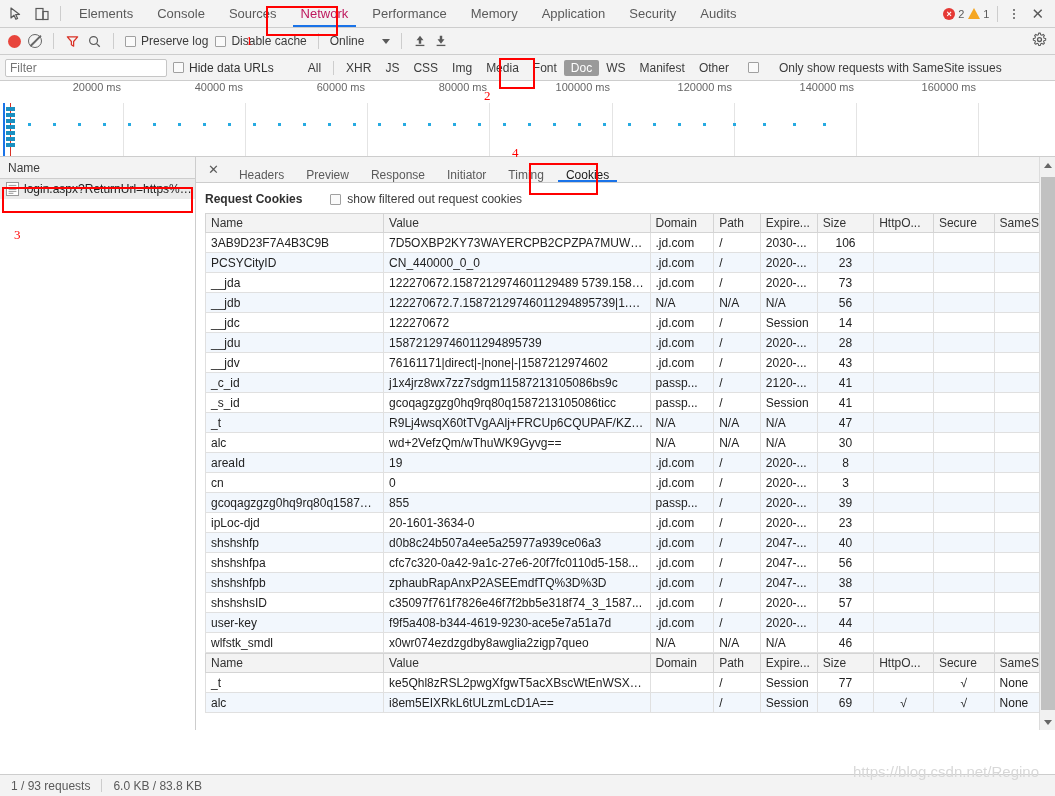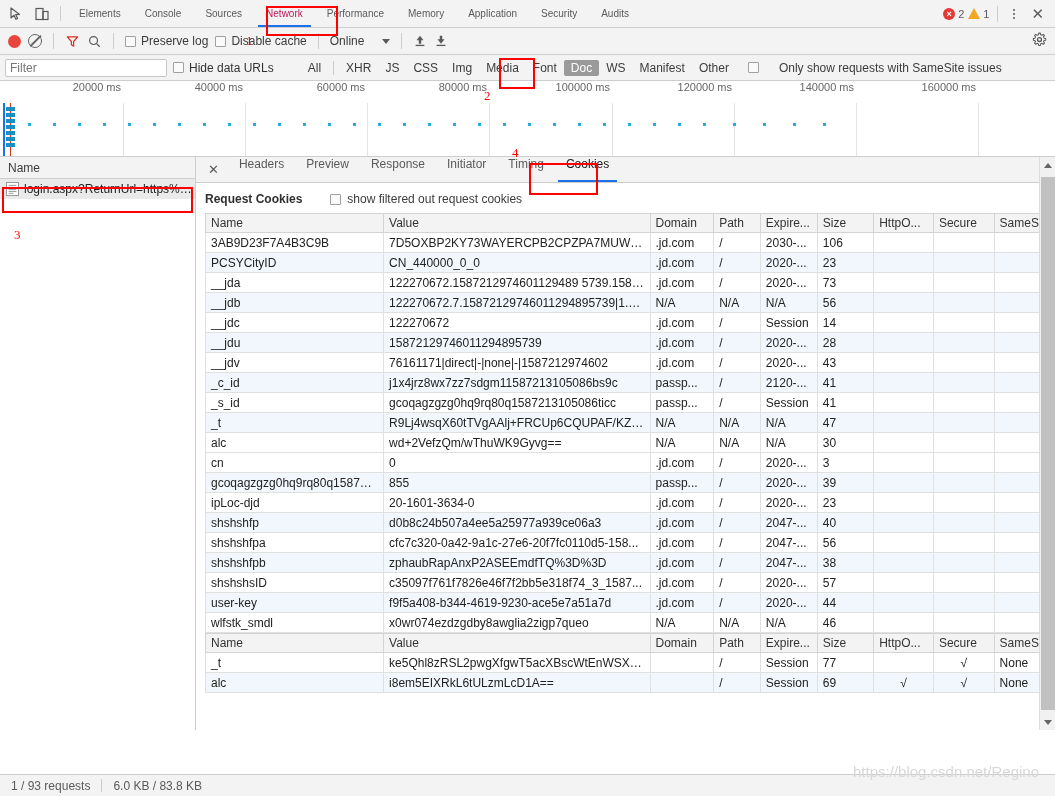--- a/index.html
+++ b/index.html
@@ -18,21 +18,21 @@
     display: flex; align-items: stretch;
     height: 28px; background: #f3f3f3;
     border-bottom: 1px solid #cdcdcd;
   }
   .tb-icons { display: flex; align-items: center; padding: 0 4px 0 8px; gap: 10px; }
   .tb-ico { width: 16px; height: 16px; display: block; }
   .tb-sep { width: 1px; background: #cdcdcd; margin: 6px 6px; }
   .tabs { display: flex; align-items: stretch; }
   .tab {
     position: relative; display: flex; align-items: center;
-    padding: 0 12px; font-size: 10px; color: #5a5a5a; white-space: nowrap;
+    padding: 0 12px; font-size: 13px; color: #5a5a5a; white-space: nowrap;
     cursor: default;
   }
   .tab.active { color: #be185d; }
   .tab.active::after {
     content: ""; position: absolute; left: 4px; right: 4px; bottom: 0;
     height: 2px; background: #1a73e8;
   }
   .tabbar-right { margin-left: auto; display: flex; align-items: center; padding-right: 6px; gap: 4px; }
   .badge-grp { display: flex; align-items: center; gap: 3px; font-size: 11px; color: #5a5a5a; }
   .err-dot {
@@ -116,21 +116,21 @@
   .doc-ico { width: 13px; height: 14px; flex: none; }
   .sb-row-label { overflow: hidden; white-space: nowrap; text-overflow: ellipsis; }
 
   .detail { flex: 1; display: flex; flex-direction: column; background: #fff; position: relative; overflow: hidden; }
   .detail-tabs {
     display: flex; align-items: stretch; height: 26px;
     background: #f3f3f3; border-bottom: 1px solid #cdcdcd;
   }
   .dt-close { display: flex; align-items: center; padding: 0 9px 0 12px; color: #5a5a5a; font-size: 13px; }
   .dtab {
-    position: relative; display: flex; align-items: flex-start; padding: 0 11px;
+    position: relative; display: flex; align-items: flex-end; padding: 0 11px;
     font-size: 12px; color: #5a5a5a; white-space: nowrap;
   }
   .dtab.active { color: #1a1a1a; }
   .dtab.active::after {
     content: ""; position: absolute; left: 3px; right: 3px; bottom: 0; height: 2px; background: #1a73e8;
   }
 
   .detail-body { flex: 1; overflow: hidden; padding: 0; position: relative; }
   .sec-head {
     display: flex; align-items: center; gap: 28px;
@@ -144,21 +144,21 @@
     font-weight: normal; font-size: 12px; color: #333; text-align: left;
     background: #f3f3f3; border: 1px solid #d4d4d4; border-top: 1px solid #d4d4d4;
     padding: 2px 5px; height: 19px; overflow: hidden; white-space: nowrap;
   }
   table.ck td {
     font-size: 12px; color: #222; border: 1px solid #e0e0e0;
     padding: 1px 5px; height: 20px; overflow: hidden; white-space: nowrap;
     text-overflow: ellipsis; max-width: 0;
   }
   table.ck tr.odd td { background: #f2f7fd; }
-  table.ck td.num { text-align: left; }
+  table.ck td.num { text-align: center; }
   table.ck td.ctr { text-align: center; color: #222; }
 
   
   .statusbar {
     position: absolute; left: 0; bottom: 0; width: 1055px; height: 22px;
     background: #f3f3f3; border-top: 1px solid #cdcdcd;
     display: flex; align-items: center; font-size: 12px; color: #5a5a5a;
   }
   .st-item { padding: 0 11px; }
   .st-sep { width: 1px; height: 13px; background: #cdcdcd; }
@@ -590,20 +590,31 @@
                 <td title="alc">alc</td>
                 <td title="wd+2VefzQm/wThuWK9Gyvg==">wd+2VefzQm/wThuWK9Gyvg==</td>
                 <td title="N/A">N/A</td>
                 <td title="N/A">N/A</td>
                 <td title="N/A">N/A</td>
                 <td class="num" title="30">30</td>
                 <td class="ctr" title=""></td>
                 <td class="ctr" title=""></td>
                 <td title=""></td>
               </tr>
+              <tr class="odd">
+                <td title="areaId">areaId</td>
+                <td title="19">19</td>
+                <td title=".jd.com">.jd.com</td>
+                <td title="/">/</td>
+                <td title="2020-...">2020-...</td>
+                <td class="num" title="8">8</td>
+                <td class="ctr" title=""></td>
+                <td class="ctr" title=""></td>
+                <td title=""></td>
+              </tr>
               <tr class="">
                 <td title="cn">cn</td>
                 <td title="0">0</td>
                 <td title=".jd.com">.jd.com</td>
                 <td title="/">/</td>
                 <td title="2020-...">2020-...</td>
                 <td class="num" title="3">3</td>
                 <td class="ctr" title=""></td>
                 <td class="ctr" title=""></td>
                 <td title=""></td>

